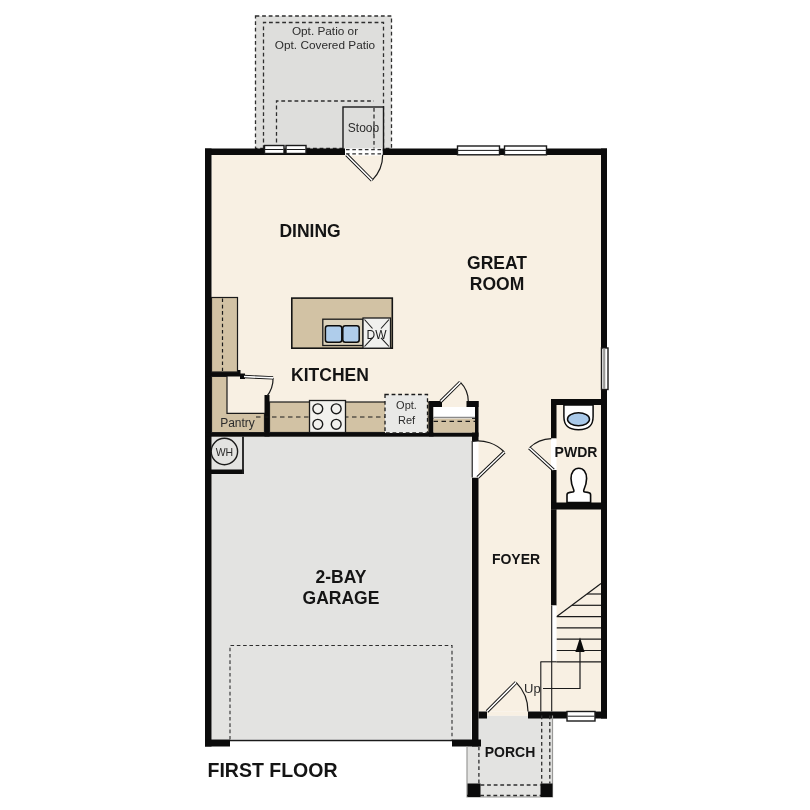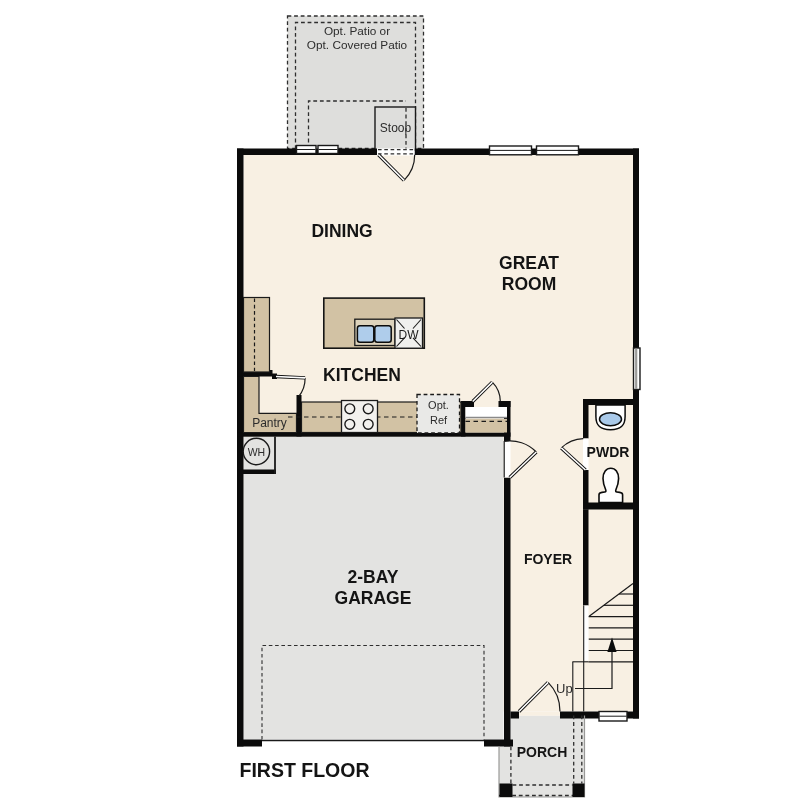--- a/index.html
+++ b/index.html
@@ -1,16 +1,16 @@
 <!DOCTYPE html>
 <html><head>
 <meta charset="utf-8">
 <style>
   html,body{margin:0;padding:0;background:#ffffff;}
-  #plan{width:695px;height:810px;position:relative;padding-left:32px;}
+  #plan{width:695px;height:810px;position:relative;}
   svg{display:block;}
   text{font-family:"Liberation Sans",sans-serif;}
 </style>
 </head>
 <body>
 <div id="plan">
 <svg width="810" height="810" viewBox="0 0 810 810">
   <rect x="0" y="0" width="810" height="810" fill="#ffffff"></rect>
 
   <rect x="255.5" y="16" width="136" height="133" fill="#dededc"></rect>

